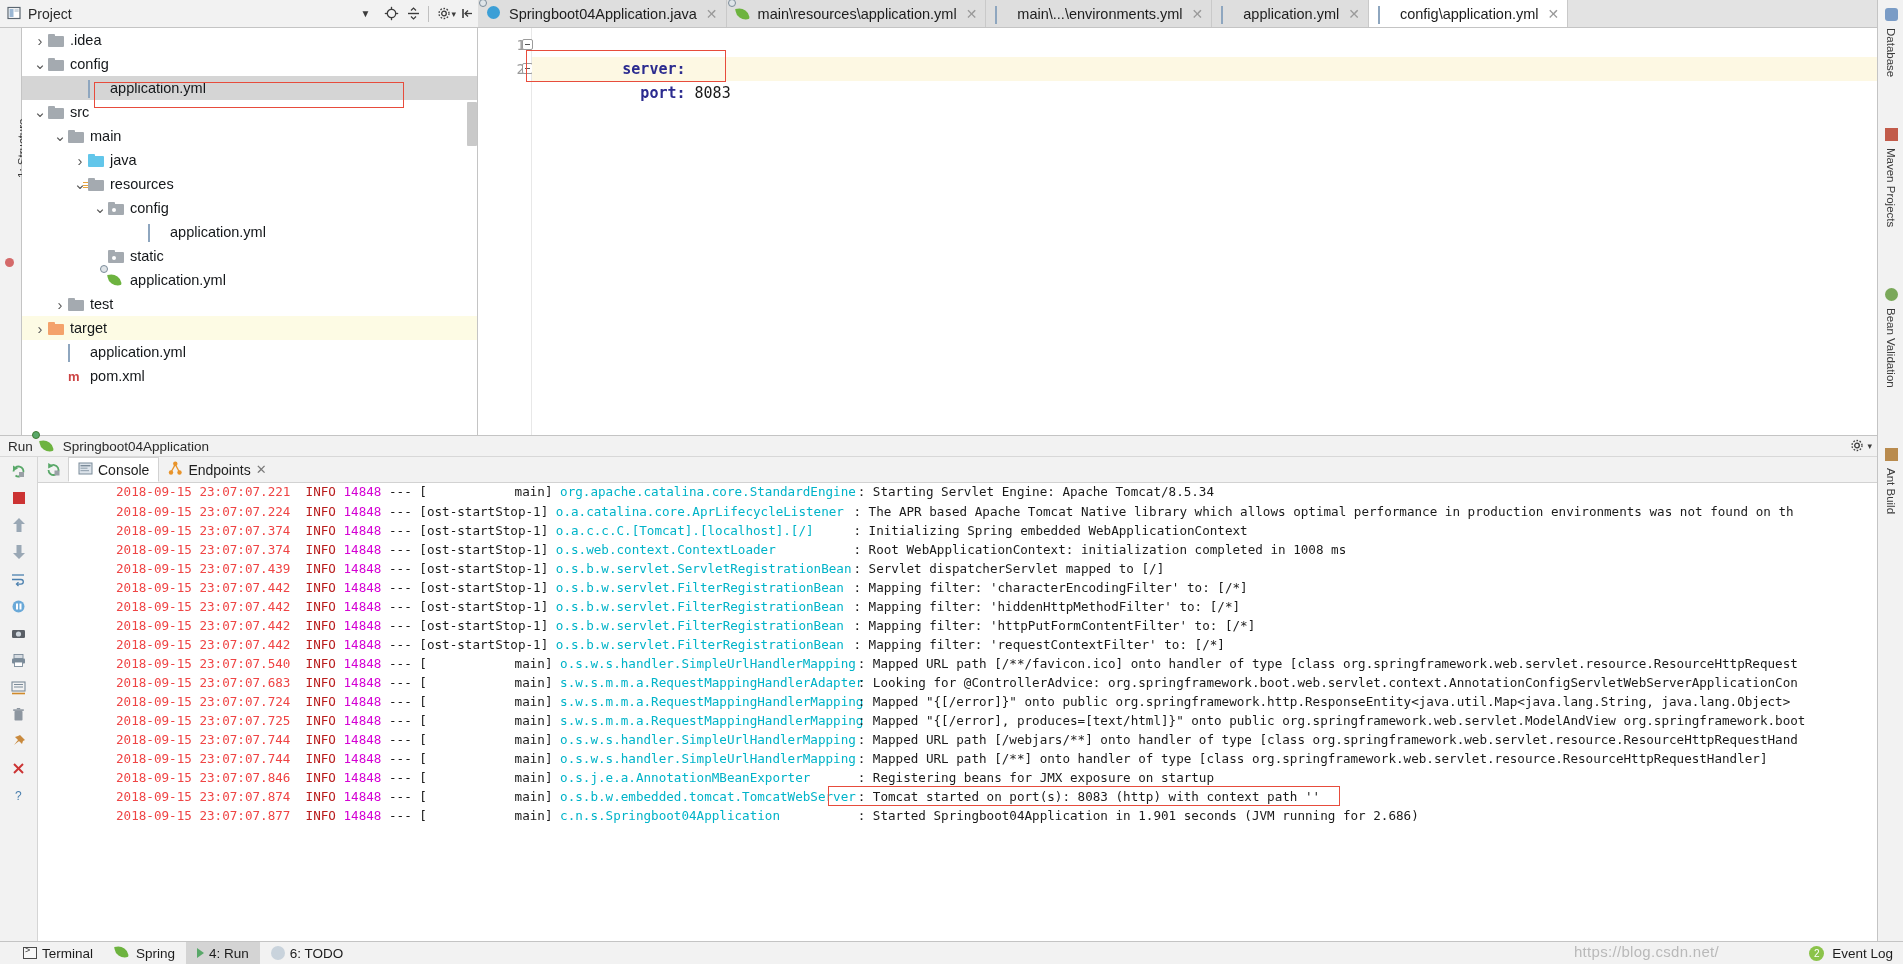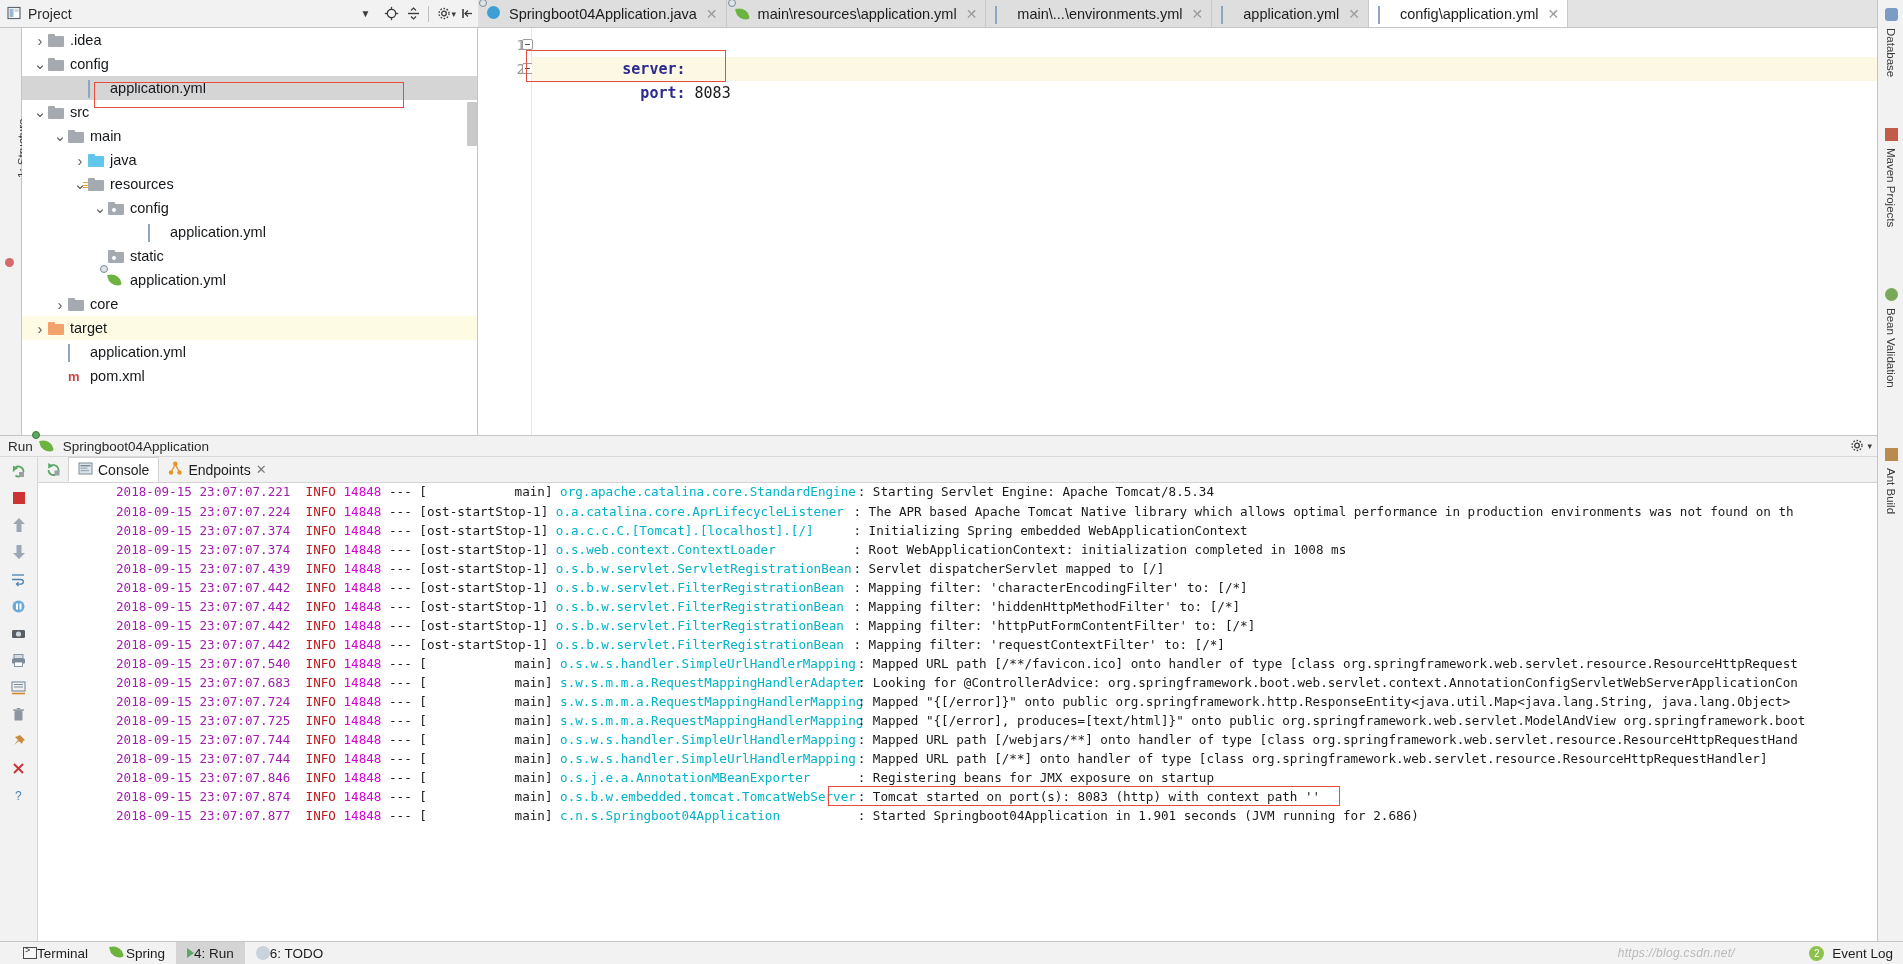--- a/index.html
+++ b/index.html
@@ -154,21 +154,21 @@
   }
   .ctab { display: flex; align-items: center; gap: 5px; padding: 0 9px; font-size: 14px; color: #1d1d1d;}
   .ctab.active { background: #ffffff; border: 1px solid #d2d2d2; border-bottom-color: #fff; }
   .rerun-btn { width: 30px; display:flex; align-items:center; justify-content:center;}
 
   .console {
     flex: 1; background: #ffffff; overflow: hidden; position: relative;
     font-family: "DejaVu Sans Mono", monospace; font-size: 12.6px; padding-top: 2px;
   }
   .logline { height: 19px; line-height: 19px; white-space: pre; display: flex; }
-  .lg-ts { color: #a21caf; }
+  .lg-ts { color: #ef4444; }
   .lg-lvl { color: #b91c1c; }
   .lg-pid { color: #d400d4; }
   .lg-dash { color: #1a1a1a; }
   .lg-thread { color: #1a1a1a; }
   .lg-logger { color: #00b3c8; }
   .lg-msg { color: #1a1a1a; }
   .console-left-pad { width: 78px; flex: 0 0 78px;}
   .console-scroll { position:absolute; right:0; top:0; width:10px; height:100%; background:#f4f4f4;}
   .console-thumb { position:absolute; right:0; width:10px; background:#c6c6c6;}
 
@@ -178,24 +178,24 @@
     background: #f2f2f2; border-left: 1px solid #c4c4c4;
   }
   .rb-item { position: absolute; left: 0; width: 26px; }
   .rb-text { white-space: nowrap; transform: rotate(90deg); transform-origin: left top; font-size: 11.5px; color: #3b3b3b; }
 
   
   .statusbar {
     height: 23px; flex: 0 0 23px; display: flex; align-items: center;
     background: #f2f2f2; border-top: 1px solid #c4c4c4; font-size: 13.5px; color: #1d1d1d;
   }
-  .sb-item { display: flex; align-items: center; padding: 0 11px; height: 23px;}
+  .sb-item { display: flex; align-items: center; gap: 5px; padding: 0 11px; height: 23px;}
   .sb-item.active { background: #d4d4d4; }
   .sb-right { margin-left: auto; display: flex; align-items: center; gap: 8px; padding-right: 10px;}
-  .watermark { position: absolute; right: 168px; bottom: 4px; color: #b9b9b9; font-size: 12px; letter-spacing: .3px; font-style: italic;}
+  .watermark { position: absolute; right: 184px; bottom: 4px; color: #b9b9b9; font-size: 15px; letter-spacing: .3px;}
   .evlog-dot { width: 15px;height:15px;border-radius:50%;background:#8bc34a;color:#fff;
      font-size:10px; display:flex;align-items:center;justify-content:center;}
 
   .tri-right { width:0;height:0;border-left:7px solid #59a869;border-top:5px solid transparent;border-bottom:5px solid transparent;}
   .terminal-ic { width:14px;height:12px;border:1.4px solid #4a4a4a; position:relative; background:#f7f7f7;}
   .terminal-ic:after{content:">";position:absolute;left:1px;top:-3px;font-size:9px;color:#333;}
   .todo-ic { width:14px;height:14px;border-radius:50%;background:#c9d3dc;}
 </style>
 </head>
 <body>
@@ -353,21 +353,21 @@
             <span class="lbl">static</span>
           </div>
           <div class="row" style="padding-left: 70px;">
             <span class="arrow none"></span>
             <span class="ic"><span class="leaf"><span class="lf"></span><span class="gear"></span></span></span>
             <span class="lbl">application.yml</span>
           </div>
           <div class="row" style="padding-left: 30px;">
             <span class="arrow" style="font-size: 15px;">›</span>
             <span class="ic"><span class="folder f-gray"></span></span>
-            <span class="lbl">core</span>
+            <span class="lbl">test</span>
           </div>
           <div class="row hl" style="padding-left: 10px;">
             <span class="arrow" style="font-size: 15px;">›</span>
             <span class="ic"><span class="folder f-orange"></span></span>
             <span class="lbl">target</span>
           </div>
           <div class="row" style="padding-left: 30px;">
             <span class="arrow none"></span>
             <span class="ic"><span class="ymlicon"><span class="g"></span></span></span>
             <span class="lbl">application.yml</span>

